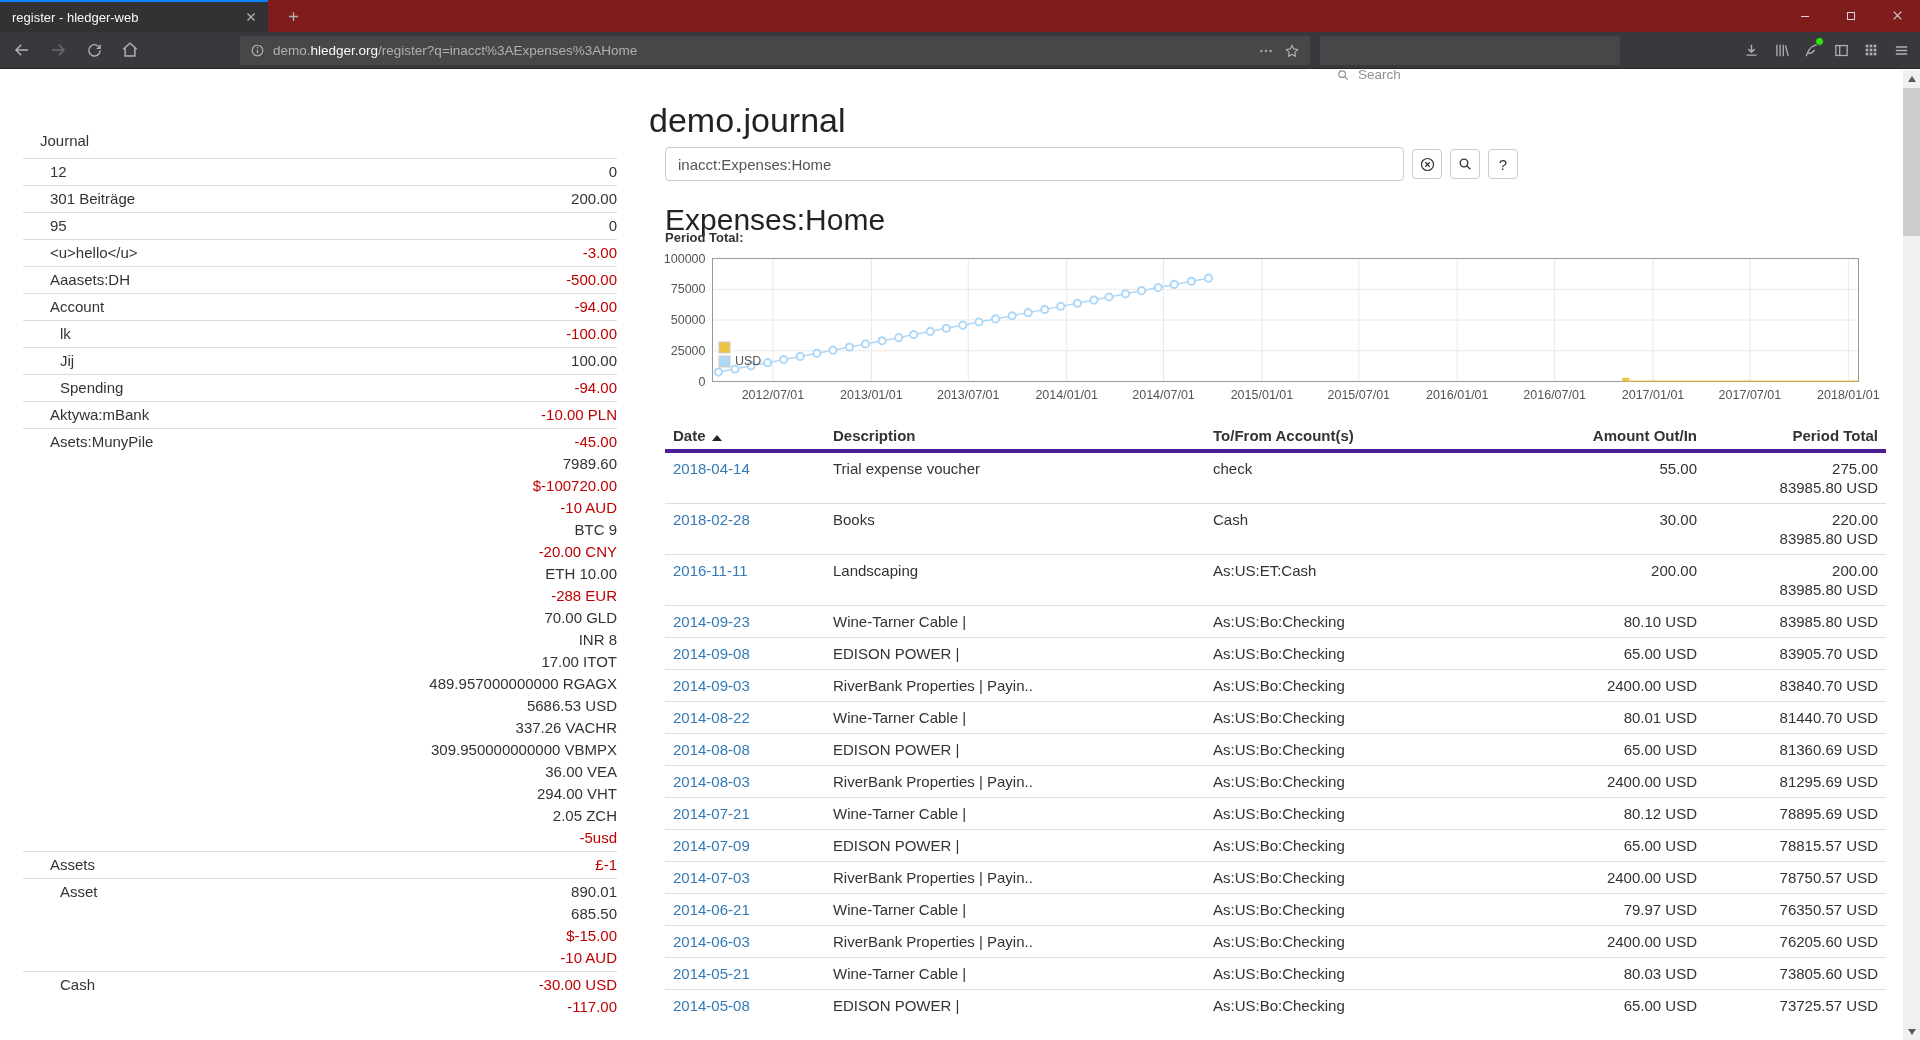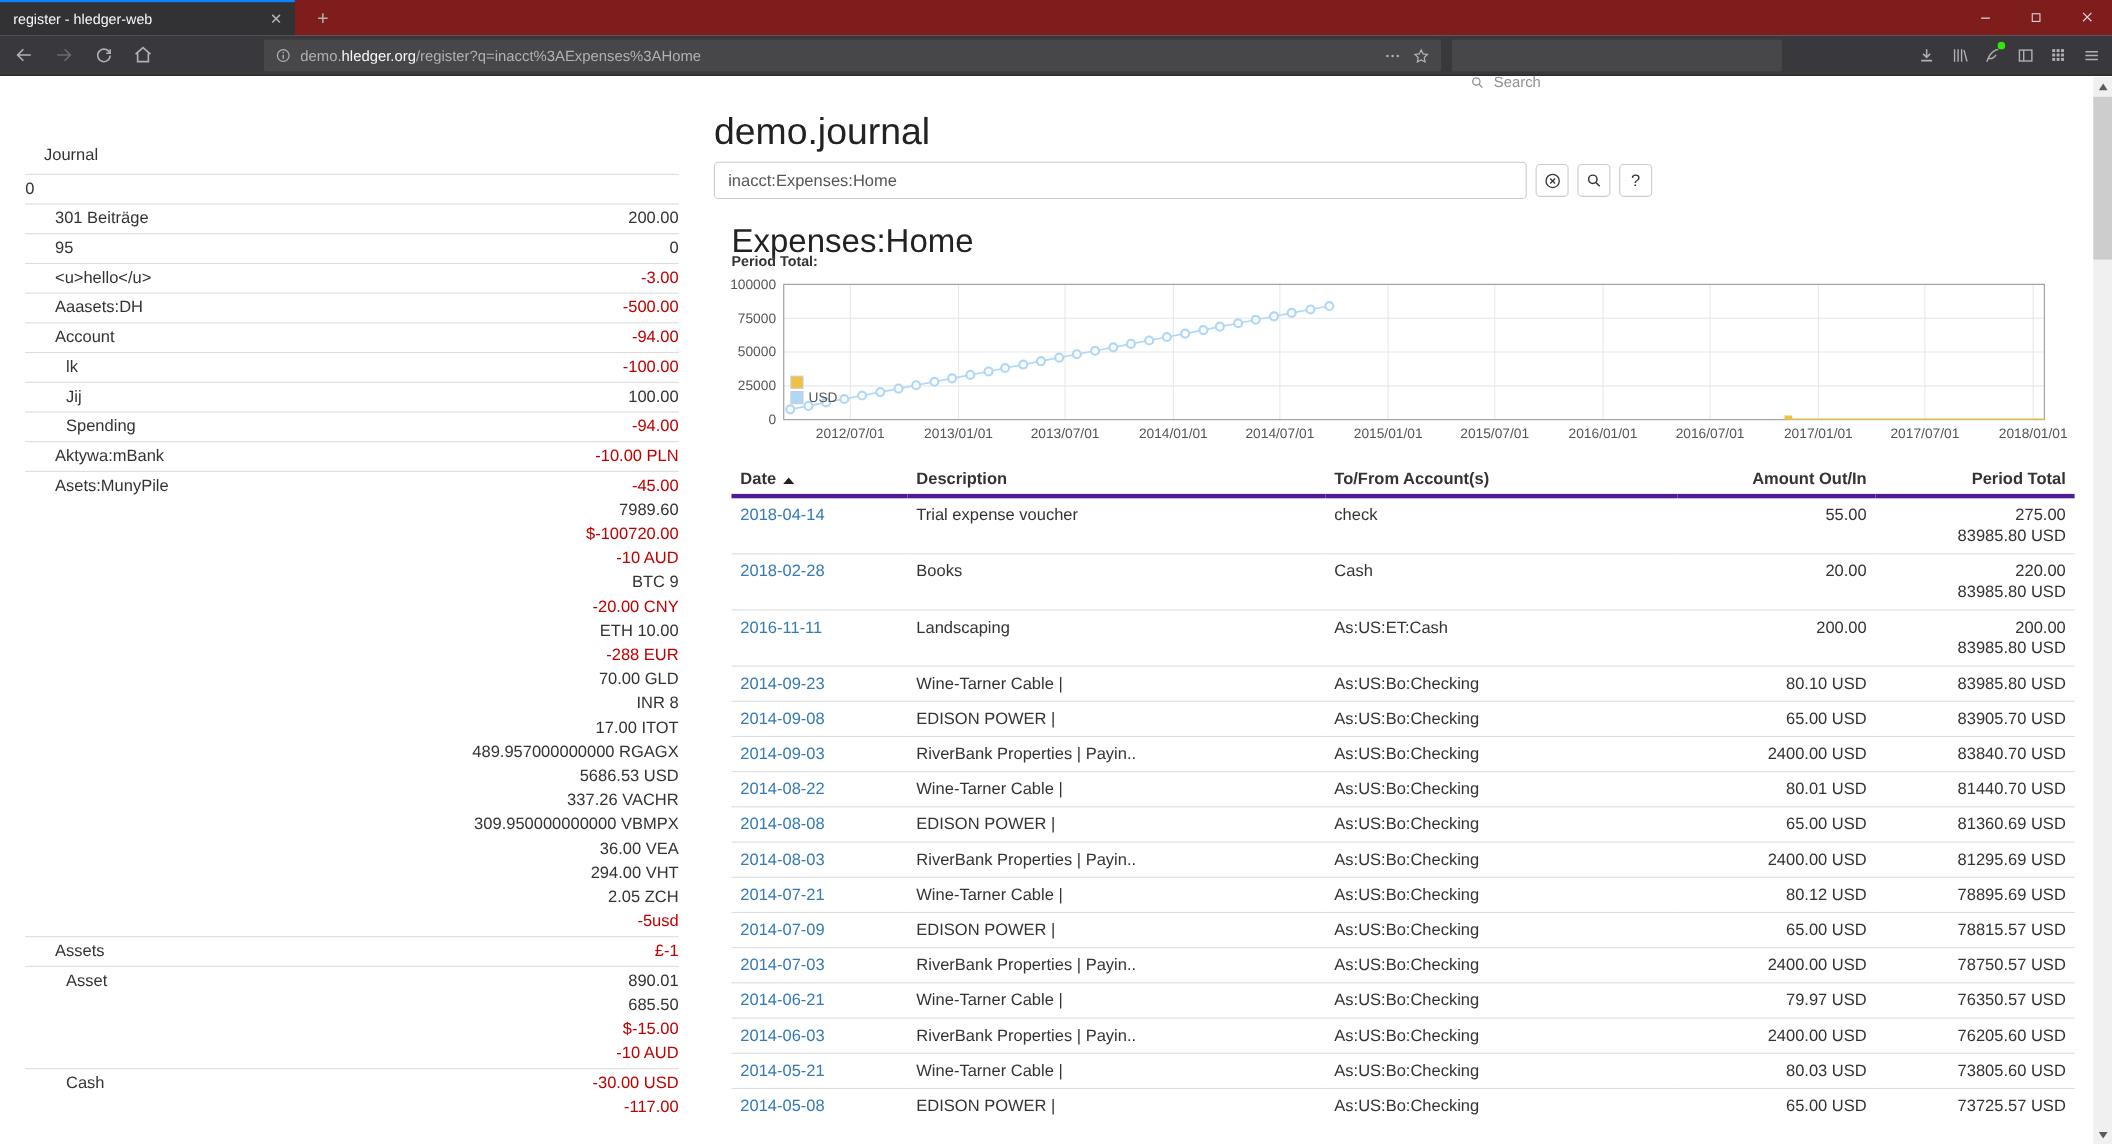--- a/index.html
+++ b/index.html
@@ -53,21 +53,21 @@
   .tri-down { width:0; height:0; border-left:4px solid transparent; border-right:4px solid transparent; border-top:6px solid #5a5a5a; }
   .scroll-thumb { position:absolute; left:0; top:18px; width:17px; height:148px; background:#cdcdcd; }
   
   .page-title { position:absolute; left:649px; top:78px; font-size:34px; color:#222; font-weight:400; }
   .sidebar { position:absolute; left:23px; top:130px; width:594px; font-size:15px; line-height:22px; color:#333; }
   .sidebar-header { padding-left:17px; margin-bottom:6px; cursor:pointer; }
   .acct-row { display:flex; align-items:flex-start; border-top:1px solid #ddd; padding:2px 0; }
   .acct-name { flex:1; cursor:pointer; white-space:nowrap; overflow:hidden; }
   .acct-amts { display:flex; flex-direction:column; align-items:flex-end; white-space:nowrap; }
   .amt.neg { color:#c00000; }
-  .query-row { position:absolute; left:649px; top:147px; width:1221px; display:flex; align-items:flex-start; }
+  .query-row { position:absolute; left:665px; top:147px; width:1221px; display:flex; align-items:flex-start; }
   .query-input {
     width:739px; height:34px; border:1px solid #ccc; border-radius:4px; padding:6px 12px;
     font-size:15px; color:#555; font-family:"Liberation Sans", sans-serif;
   }
   .qbtn {
     width:30px; height:30px; margin-left:8px; margin-top:2px; background:#fff;
     border:1px solid #ccc; border-radius:4px; display:flex; align-items:center; justify-content:center;
     font-size:15px; color:#333; cursor:pointer; padding:0;
   }
   .register-heading { position:absolute; left:665px; top:178px; font-size:30px; color:#222; font-weight:400; }
@@ -230,20 +230,21 @@
       </span>
     </div>
   </div>
 
   <h1 class="page-title">demo.journal</h1>
 
   <div class="sidebar">
     <div class="sidebar-header">Journal</div>
     <div>
         <div class="acct-row">
+          <span class="acct-name" style="padding-left: 27px;">12</span>
           <span class="acct-amts">
             <span class="amt">0</span>
           </span>
         </div>
         <div class="acct-row">
           <span class="acct-name" style="padding-left: 27px;">301 Beiträge</span>
           <span class="acct-amts">
             <span class="amt">200.00</span>
           </span>
         </div>
@@ -472,21 +473,21 @@
           <td class="num">55.00</td>
           <td class="num">
             <div class="total-line">275.00</div>
             <div class="total-line">83985.80 USD</div>
           </td>
         </tr>
         <tr>
           <td><a class="date-link">2018-02-28</a></td>
           <td>Books</td>
           <td>Cash</td>
-          <td class="num">20.00</td>
+          <td class="num">30.00</td>
           <td class="num">
             <div class="total-line">220.00</div>
             <div class="total-line">83985.80 USD</div>
           </td>
         </tr>
         <tr>
           <td><a class="date-link">2016-11-11</a></td>
           <td>Landscaping</td>
           <td>As:US:ET:Cash</td>
           <td class="num">200.00</td>

